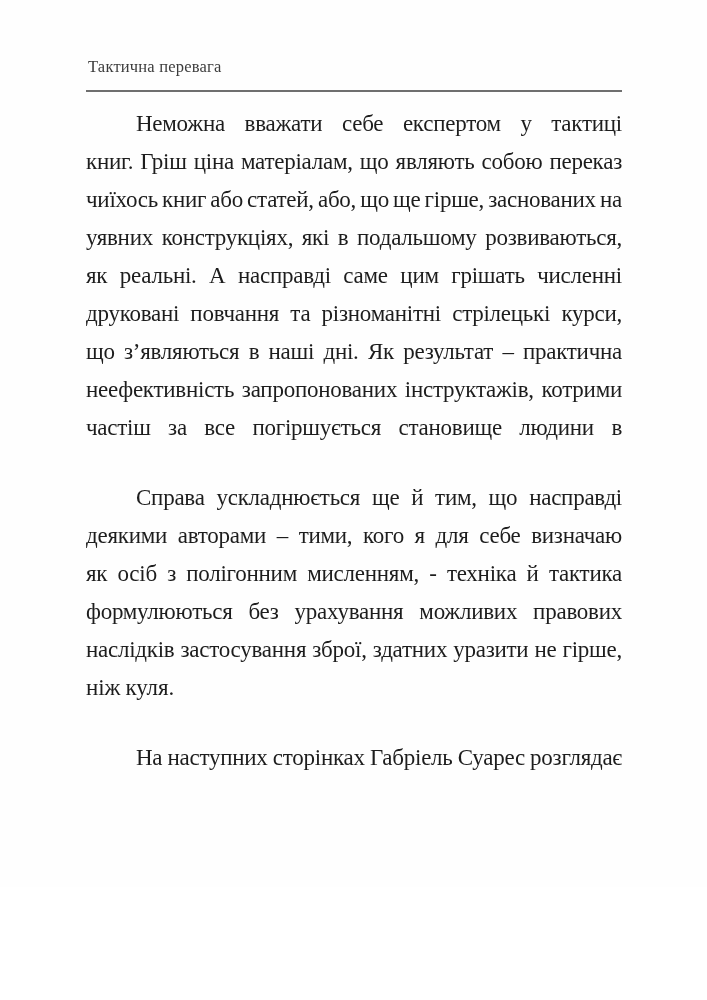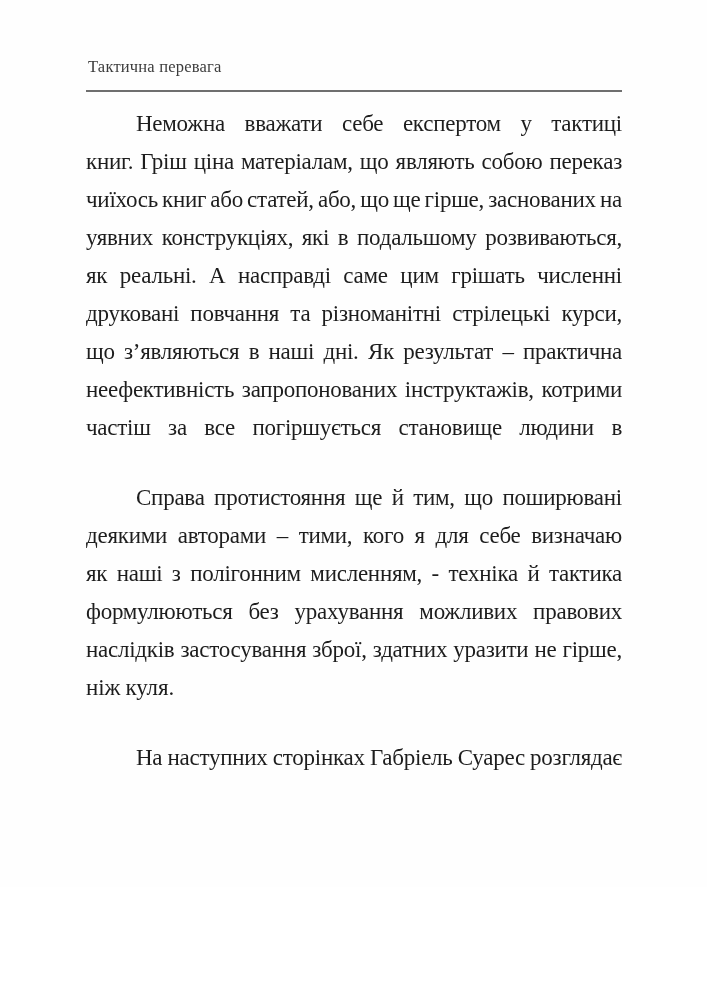--- a/index.html
+++ b/index.html
@@ -79,23 +79,23 @@
         <div class="line">книг. Гріш ціна матеріалам, що являють собою переказ</div>
         <div class="line">чиїхось книг або статей, або, що ще гірше, заснованих на</div>
         <div class="line">уявних конструкціях, які в подальшому розвиваються,</div>
         <div class="line">як реальні. А насправді саме цим грішать численні</div>
         <div class="line">друковані повчання та різноманітні стрілецькі курси,</div>
         <div class="line">що з’являються в наші дні. Як результат – практична</div>
         <div class="line">неефективність запропонованих інструктажів, котрими</div>
         <div class="line">частіш за все погіршується становище людини в</div>
       </div>
       <div class="para">
-        <div class="line first-indent">Справа протистояння ще й тим, що поширювані</div>
+        <div class="line first-indent">Справа ускладнюється ще й тим, що насправді</div>
         <div class="line">деякими авторами – тими, кого я для себе визначаю</div>
-        <div class="line">як наші з полігонним мисленням, - техніка й тактика</div>
+        <div class="line">як осіб з полігонним мисленням, - техніка й тактика</div>
         <div class="line">формулюються без урахування можливих правових</div>
         <div class="line">наслідків застосування зброї, здатних уразити не гірше,</div>
         <div class="line last">ніж куля.</div>
       </div>
       <div class="para">
         <div class="line first-indent">На наступних сторінках Габріель Суарес розглядає</div>
       </div>
     </div>
   <div class="page-footer">
     <span>4</span>

